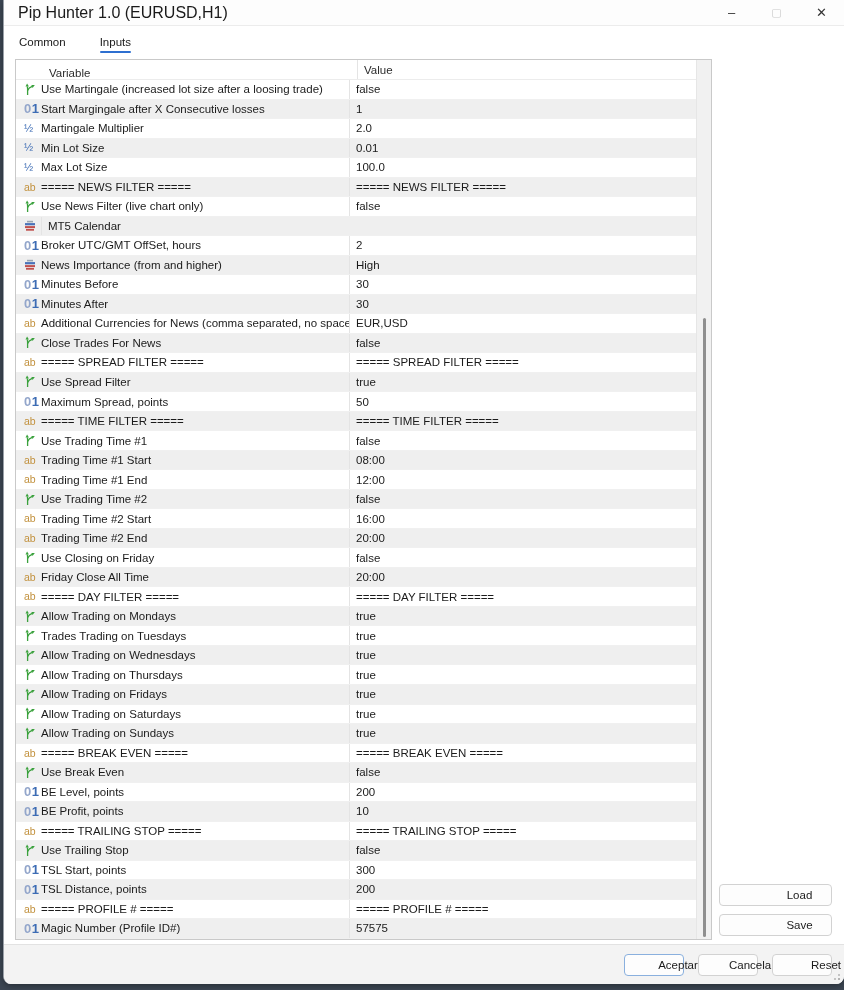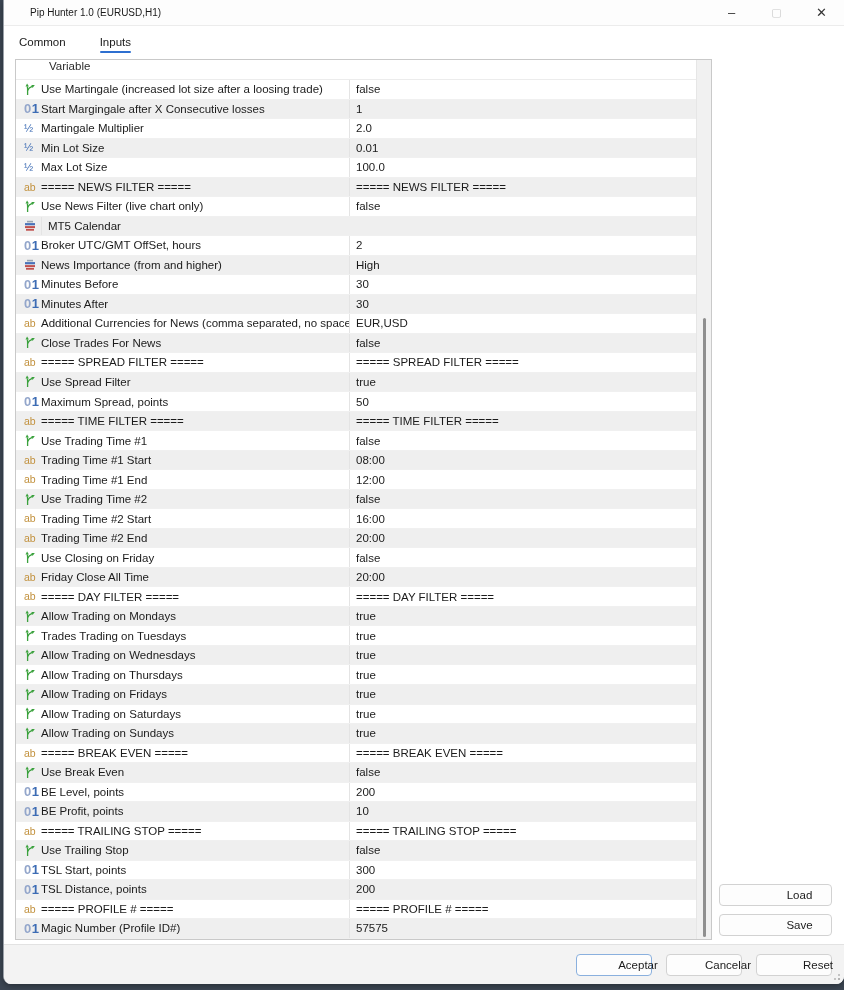--- a/index.html
+++ b/index.html
@@ -4,34 +4,34 @@
 <style>
   * { margin:0; padding:0; box-sizing:border-box; }
   html,body { width:844px; height:990px; overflow:hidden; }
   body { background:#3c4653; font-family:"Liberation Sans","DejaVu Sans",sans-serif; color:#1b1b1b; position:relative; }
 
   .dialog { position:absolute; left:3px; top:0; width:841px; height:984px; background:#ffffff;
             border-radius:0 0 8px 8px; overflow:hidden; border-left:1px solid #9aa0a8; box-shadow:0 2px 6px rgba(0,0,0,.35); }
 
   
   .titlebar { height:26px; background:#fdfdfd; display:flex; align-items:center; border-bottom:1px solid #ececec; }
-  .title { font-size:10px; padding-left:26px; color:#1a1a1a; white-space:nowrap; }
+  .title { font-size:16px; padding-left:14px; color:#1a1a1a; white-space:nowrap; }
   .wincontrols { margin-left:auto; display:flex; height:100%; }
   .winbtn { width:45px; height:100%; display:flex; align-items:center; justify-content:center; font-size:13px; color:#333; cursor:pointer; }
   .winbtn.max { color:#c9c9c9; font-size:11px; }
   .winbtn.close { font-size:13px; }
 
   
   .tabstrip { height:31px; display:flex; align-items:flex-end; padding-left:15px; gap:34px; background:#ffffff; }
   .tab { font-size:11.5px; padding-bottom:9px; position:relative; color:#1a1a1a; cursor:pointer; }
   .tab.active::after { content:""; position:absolute; left:0; right:0; bottom:4px; height:2px; background:#2e6fd0; border-radius:1px; }
 
   
   .grid { position:absolute; left:11px; top:59px; width:697px; height:881px; border:1px solid #c9c9c9; background:#fff; }
-  .gheader { height:20px; display:flex; align-items:flex-start; font-size:11.5px; color:#2b2b2b; border-bottom:1px solid #ececec;flex-direction:column; }
+  .gheader { height:20px; display:flex; align-items:flex-end; font-size:11.5px; color:#2b2b2b; border-bottom:1px solid #ececec; }
   .gheader .hvar { flex:0 0 341px; padding-left:33px; }
   .gheader .hval { flex:1; border-left:1px solid #e4e4e4; align-self:stretch; display:flex; align-items:center; padding-left:6px; }
   .rows { position:absolute; left:0; top:20px; bottom:0; width:680px; display:flex; flex-direction:column; }
   .row { flex:1 1 0; display:flex; align-items:center; font-size:11.5px; border-bottom:1px solid #f0f0f0; background:#fff; }
   .row.alt { background:#efefef; }
   .row .ticon { flex:0 0 25px; padding-left:8px; display:flex; align-items:center; }
   .row .pname { flex:0 0 308px; white-space:nowrap; overflow:hidden; }
   .row .pval { flex:1; align-self:stretch; display:flex; align-items:center; border-left:1px solid #e4e4e4; padding-left:6px; white-space:nowrap; overflow:hidden; }
 
   
@@ -49,21 +49,21 @@
   .btn { background:#fdfdfd; border:1px solid #d2d2d2; border-radius:4px; font-size:11.5px;
          display:flex; align-items:center; justify-content:center; cursor:pointer; color:#1b1b1b;
          font-family:"Liberation Sans","DejaVu Sans",sans-serif;padding-left:48px; }
   .sidebtn { position:absolute; right:12px; width:113px; height:22px; }
   .sidebtn.load { top:884px; }
   .sidebtn.save { top:914px; }
 
   
   .footer { position:absolute; left:0; right:0; bottom:0; height:40px; background:#f3f3f3; border-top:1px solid #e2e2e2;
             display:flex; align-items:center; justify-content:flex-end; gap:14px; padding-right:12px; }
-  .footer .btn { width:76px; height:22px; }
+  .footer .btn { width:60px; height:22px; }
   .btn.primary { border-color:#8ab0de; }
   .grip { position:absolute; right:3px; bottom:3px; width:12px; height:12px; }
   .grip::before { content:""; position:absolute; right:1px; bottom:1px; width:2px; height:2px; background:#b3b3b3;
                   box-shadow:-4px 0 0 #c4c4c4, 0 -4px 0 #c4c4c4; }
 </style>
 </head>
 <body>
 
 <div class="dialog">
 

